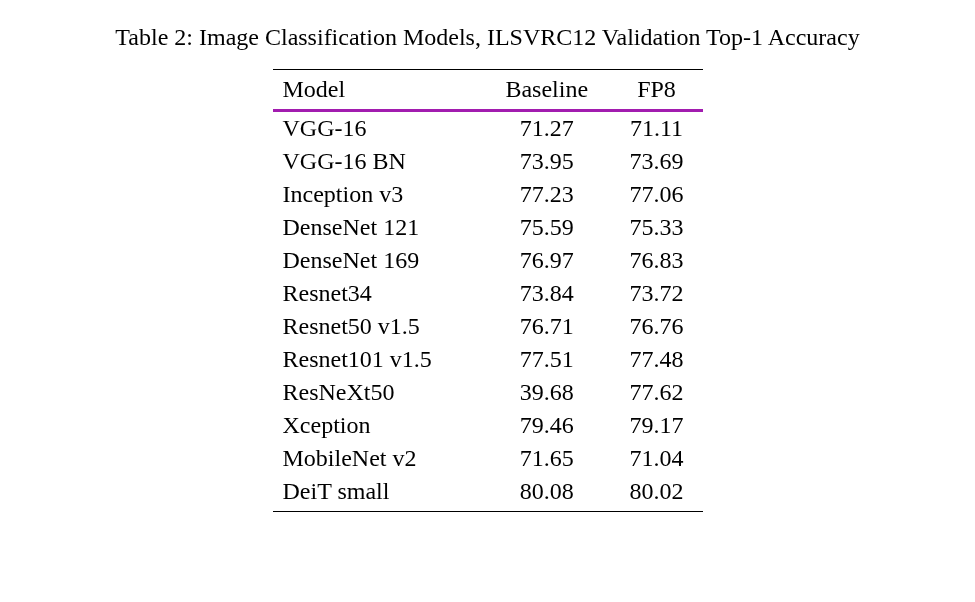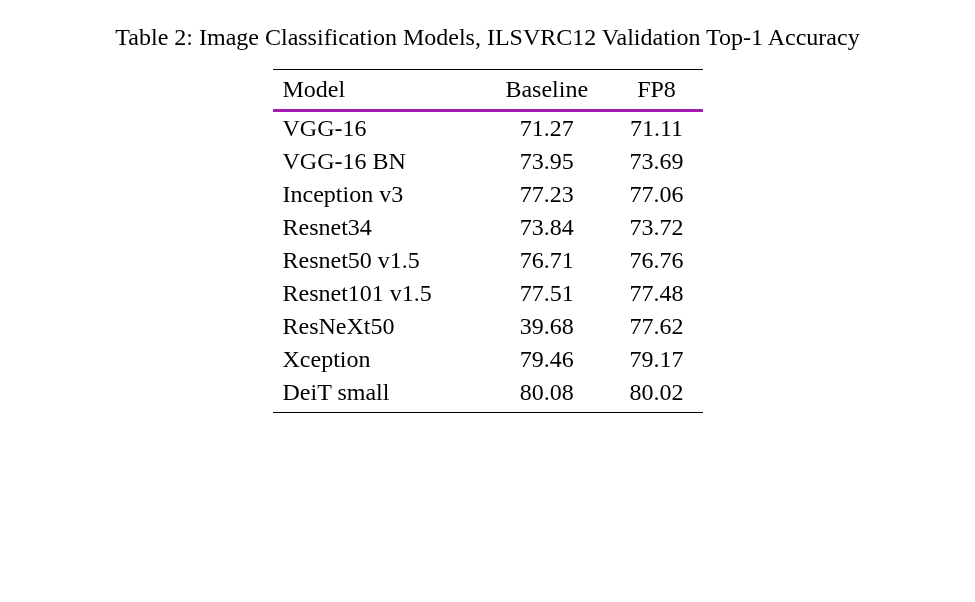--- a/index.html
+++ b/index.html
@@ -68,20 +68,30 @@
         <td>VGG-16 BN</td>
         <td class="num">73.95</td>
         <td class="num">73.69</td>
       </tr>
       <tr>
         <td>Inception v3</td>
         <td class="num">77.23</td>
         <td class="num">77.06</td>
       </tr>
       <tr>
+        <td>DenseNet 121</td>
+        <td class="num">75.59</td>
+        <td class="num">75.33</td>
+      </tr>
+      <tr>
+        <td>DenseNet 169</td>
+        <td class="num">76.97</td>
+        <td class="num">76.83</td>
+      </tr>
+      <tr>
         <td>Resnet34</td>
         <td class="num">73.84</td>
         <td class="num">73.72</td>
       </tr>
       <tr>
         <td>Resnet50 v1.5</td>
         <td class="num">76.71</td>
         <td class="num">76.76</td>
       </tr>
       <tr>
@@ -93,18 +103,23 @@
         <td>ResNeXt50</td>
         <td class="num">39.68</td>
         <td class="num">77.62</td>
       </tr>
       <tr>
         <td>Xception</td>
         <td class="num">79.46</td>
         <td class="num">79.17</td>
       </tr>
       <tr>
+        <td>MobileNet v2</td>
+        <td class="num">71.65</td>
+        <td class="num">71.04</td>
+      </tr>
+      <tr>
         <td>DeiT small</td>
         <td class="num">80.08</td>
         <td class="num">80.02</td>
       </tr>
     </tbody>
 </table>
 
 </body></html>

